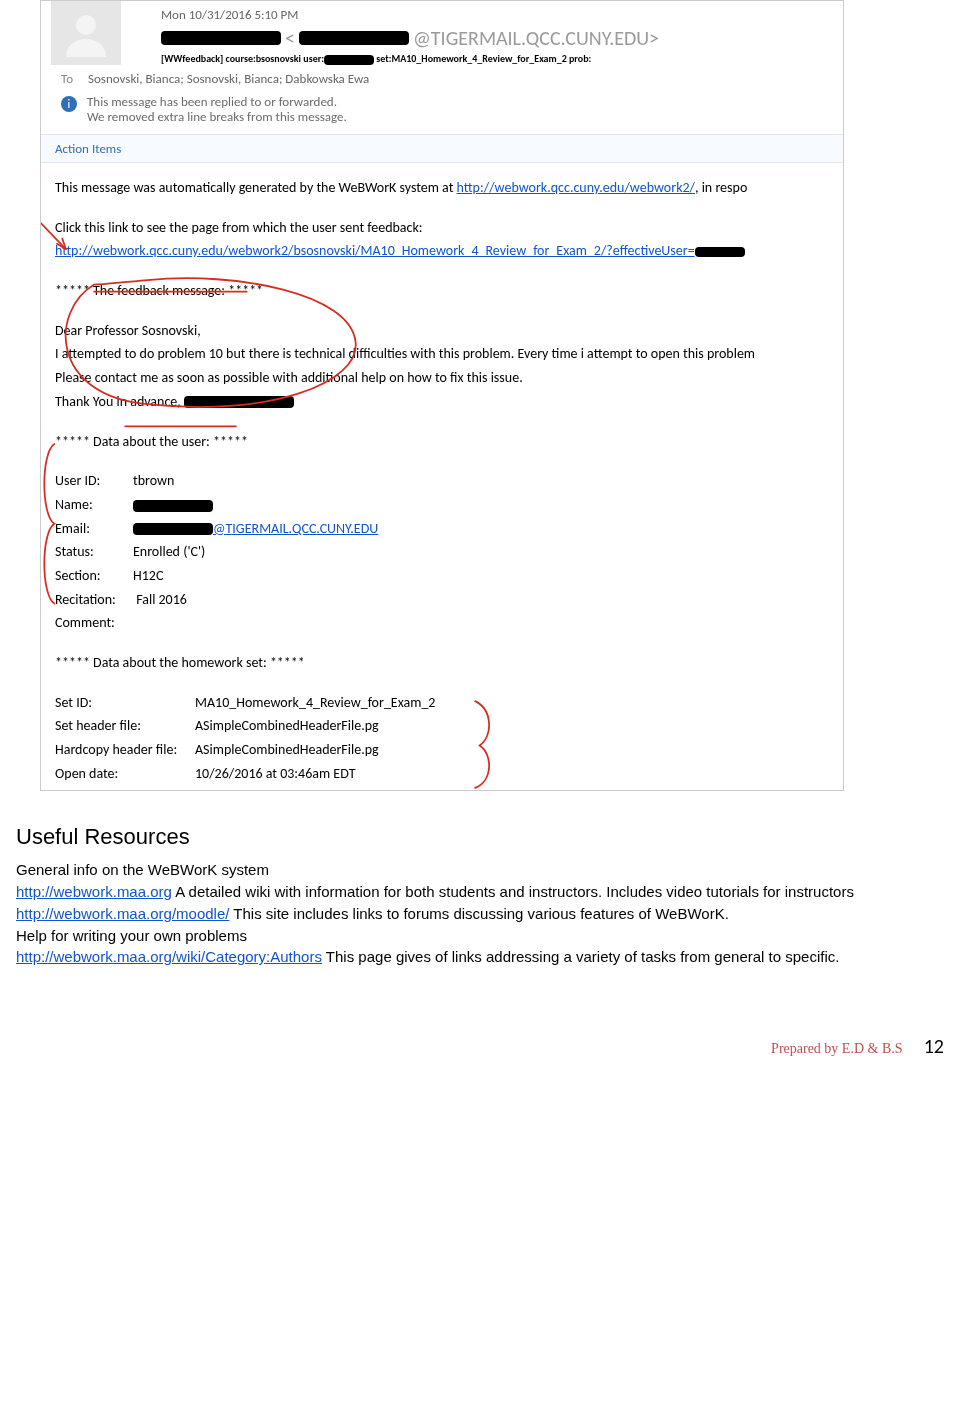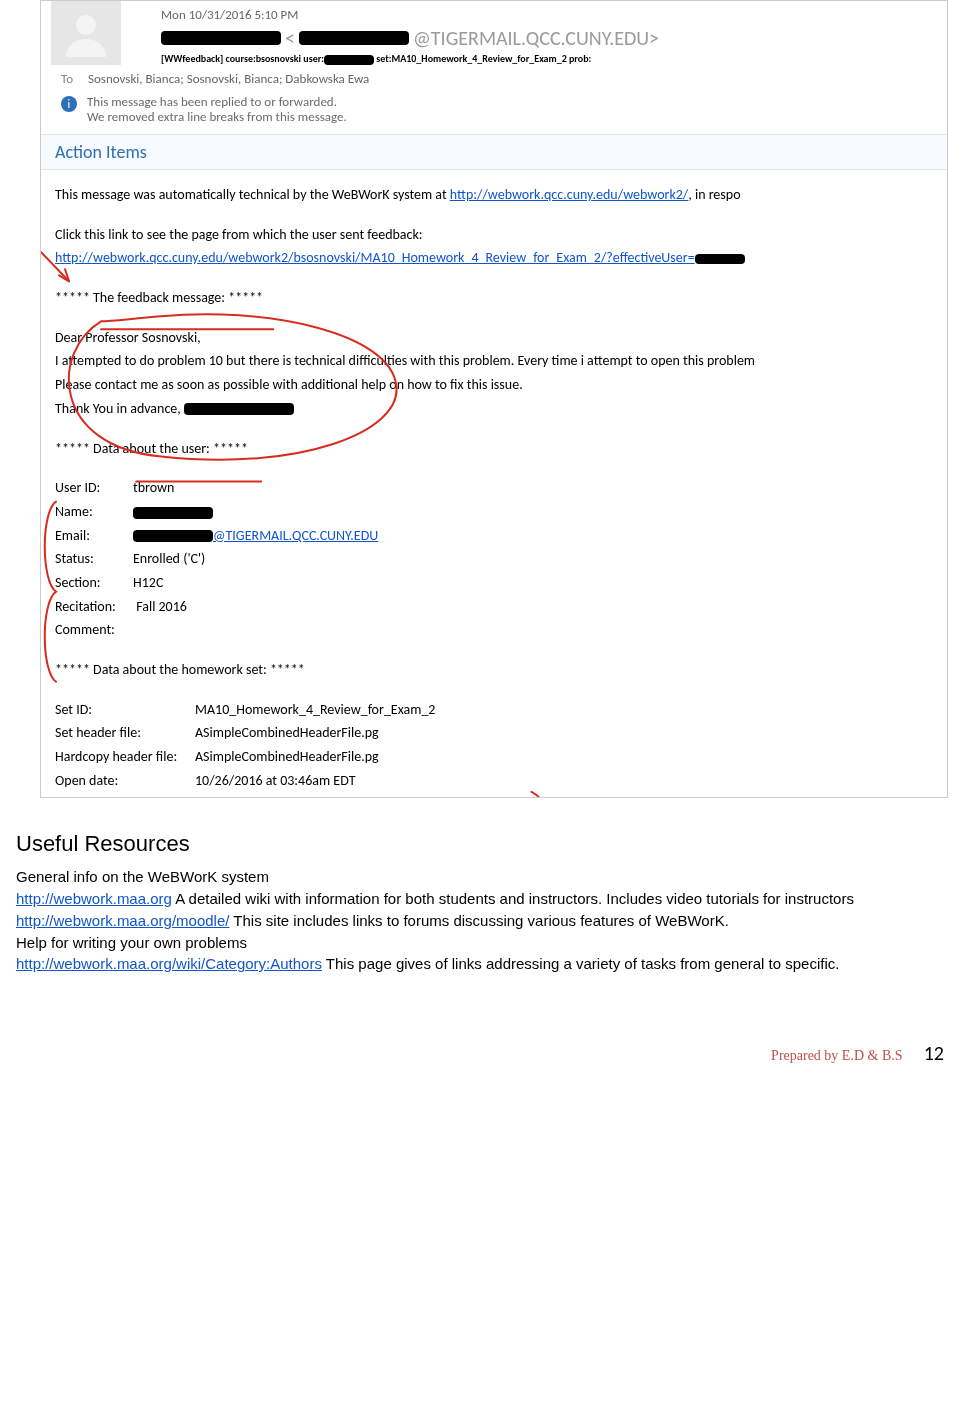--- a/index.html
+++ b/index.html
@@ -6,21 +6,21 @@
   body {
     font-family: "Segoe UI", Calibri, Arial, sans-serif;
     font-size: 14px;
     color: #000;
     background: #fff;
     width: 974px;
   }
   .email-pane {
     border: 1px solid #ccc;
     margin: 0 0 30px 40px;
-    width: 908px;
+    width: 804px;
     overflow: hidden;
     position: relative;
     background: #fff;
   }
   .email-header {
     padding: 6px 10px 0 10px;
     position: relative;
   }
   .avatar {
     position: absolute;
@@ -80,21 +80,21 @@
     margin-top: 2px;
   }
   .info-text { color: #6b6b6b; }
   .action-bar {
     margin-top: 10px;
     border-top: 1px solid #dfe6ee;
     border-bottom: 1px solid #dfe6ee;
     background: #f7fbff;
     padding: 6px 14px;
     color: #2e6fb7;
-    font-size: 18px;
+    font-size: 13px;
   }
   .email-body {
     padding: 14px 14px 4px 14px;
     font-size: 14px;
     line-height: 1.55;
     white-space: normal;
   }
   .email-body p { margin: 0 0 2px 0; }
   .email-body .sp { height: 16px; }
   .link { color: #1155cc; text-decoration: underline; cursor: pointer; }
@@ -163,21 +163,21 @@
         <div>This message has been replied to or forwarded.</div>
         <div>We removed extra line breaks from this message.</div>
       </div>
     </div>
   </div>
 
   <div class="action-bar">Action Items</div>
 
   <div class="email-body">
     <p>
-      <span>This  message was automatically technical by the WeBWorK system at </span><span class="link">http://webwork.qcc.cuny.edu/webwork2/</span><span>, in respo</span>
+      <span>This  message was automatically generated by the WeBWorK system at </span><span class="link">http://webwork.qcc.cuny.edu/webwork2/</span><span>, in respo</span>
     </p>
     <div class="sp"></div>
     <p>Click this link to see the page from which the user sent feedback:</p>
     <p>
       <span class="link">http://webwork.qcc.cuny.edu/webwork2/bsosnovski/MA10_Homework_4_Review_for_Exam_2/?effectiveUser=</span><span class="redact w50" style="height:10px;vertical-align:middle"></span>
     </p>
     <div class="sp"></div>
     <p>***** The feedback message: *****</p>
     <div class="sp"></div>
     <p>Dear Professor Sosnovski,</p>

